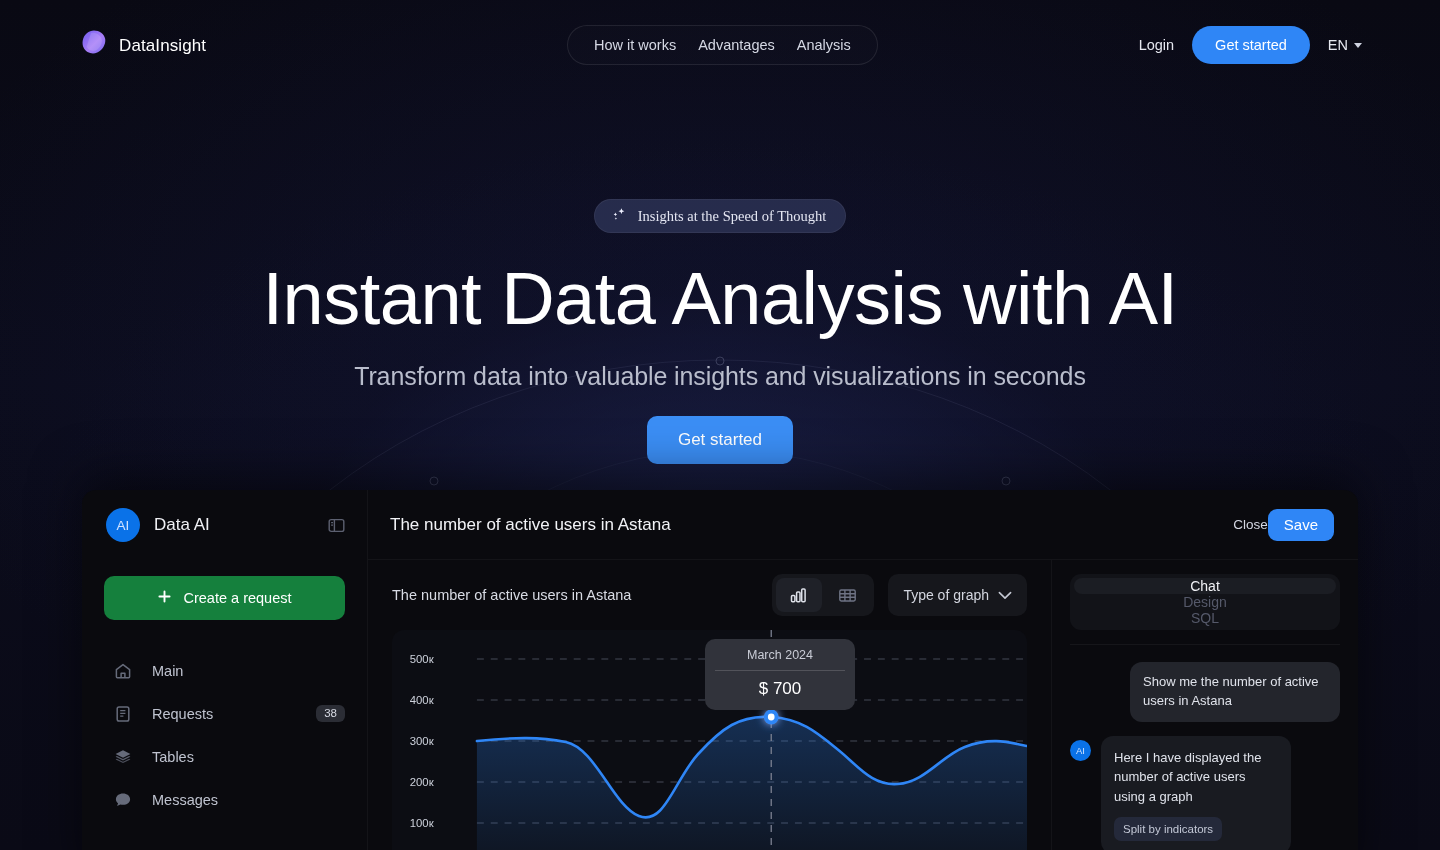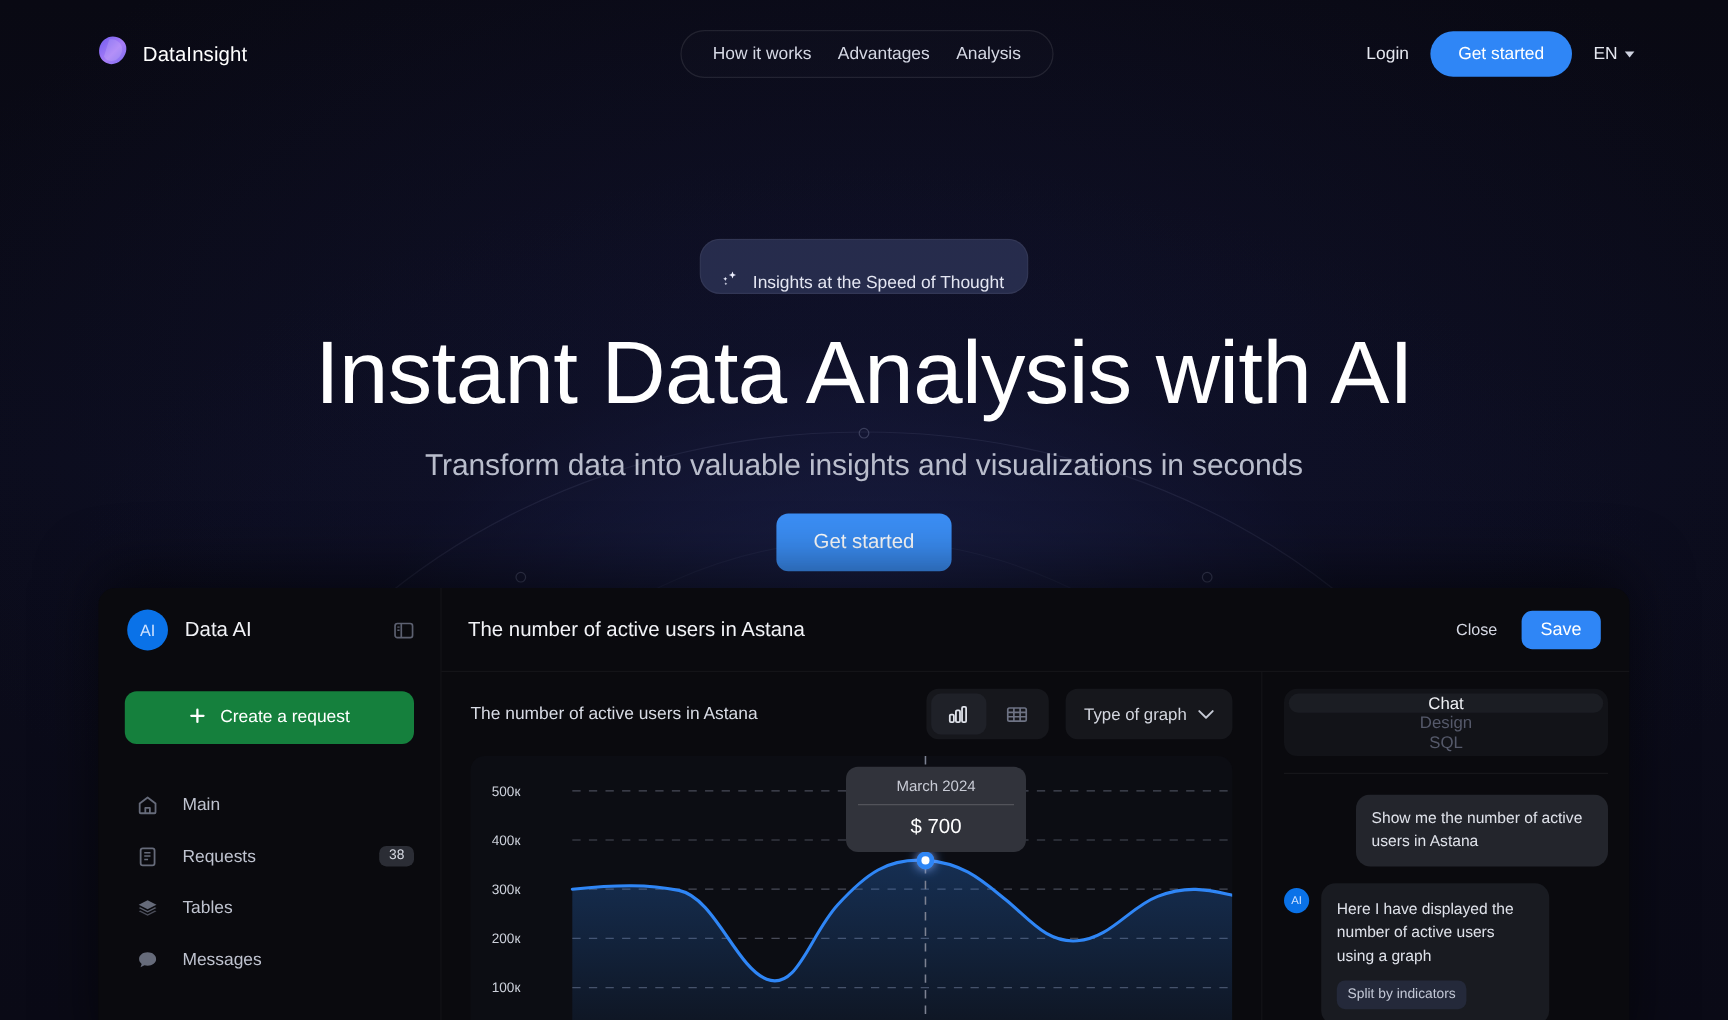--- a/index.html
+++ b/index.html
@@ -45,26 +45,26 @@
     background: #2f86f6; color: #fff; border: none; border-radius: 19px;
     height: 38px; padding: 0 23px; font-size: 14.5px; cursor: pointer;
     font-family: inherit;
   }
   .lang { display: flex; align-items: center; gap: 6px; font-size: 14.5px; color: #e6e8f0; cursor: pointer; }
   .caret { width: 0; height: 0; border-left: 4.5px solid transparent; border-right: 4.5px solid transparent; border-top: 5px solid #cfd3e0; }
 
   
   .hero { position: absolute; left: 0; top: 0; width: 1440px; z-index: 4; text-align: center; }
   .badge {
-    display: inline-flex; align-items: flex-end; gap: 11px;
-    margin-top: 199px; height: 46px; padding: 0 19px 0 16px;
+    display: inline-flex; align-items: center; gap: 11px;
+    margin-top: 199px; height: 34px; padding: 0 19px 0 16px;
     border-radius: 17px;
     background: rgba(49,55,92,0.72);
     border: 1px solid rgba(255,255,255,0.055);
-    font-size: 14.5px; color: #e4e6f2;
+    font-size: 14.5px; color: #e4e6f2; font-family: Liberation Serif, serif;
   }
   .h1 {
     margin-top: 27px; font-size: 74px; line-height: 1.05; font-weight: 300;
     color: #ffffff; letter-spacing: -0.5px;
   }
   .sub { margin-top: 24px; font-size: 25px; font-weight: 300; color: #b9bdcc; letter-spacing: -0.1px; }
   .cta {
     margin-top: 25px; height: 48px; padding: 0 31px; border-radius: 10px;
     background: #3b8ef5; color: #fff; border: none; font-size: 17px; cursor: pointer;
     font-family: inherit;
@@ -87,21 +87,21 @@
     color: #cfe2ff; font-size: 13.5px; display: flex; align-items: center; justify-content: center;
     flex: 0 0 34px;
   }
   .app-title-left { font-size: 17px; color: #f0f1f5; flex: 1; }
   .panel-toggle { color: #5c6070; cursor: pointer; display: flex; }
   .app-head-right {
     flex: 1; display: flex; align-items: center; padding: 0 24px 0 22px;
     border-bottom: 1px solid rgba(255,255,255,0.045);
   }
   .doc-title { font-size: 17px; color: #f2f3f7; flex: 1; font-weight: 500; }
-  .close-btn { font-size: 13.5px; color: #d4d7e2; background: none; border: none; cursor: pointer; margin-right: 20px; font-family: inherit; }
+  .close-btn { font-size: 13.5px; color: #d4d7e2; background: none; border: none; cursor: pointer; font-family: inherit; }
   .save-btn {
     background: #2f86f6; color: #ffffff; border: none; border-radius: 9px;
     height: 32px; padding: 0 16px; font-size: 15px; cursor: pointer; font-family: inherit;
   }
 
   .app-body { flex: 1; display: flex; min-height: 0; }
 
   
   .sidebar {
     width: 286px; flex: 0 0 286px; padding: 16px 22px 0 22px;

